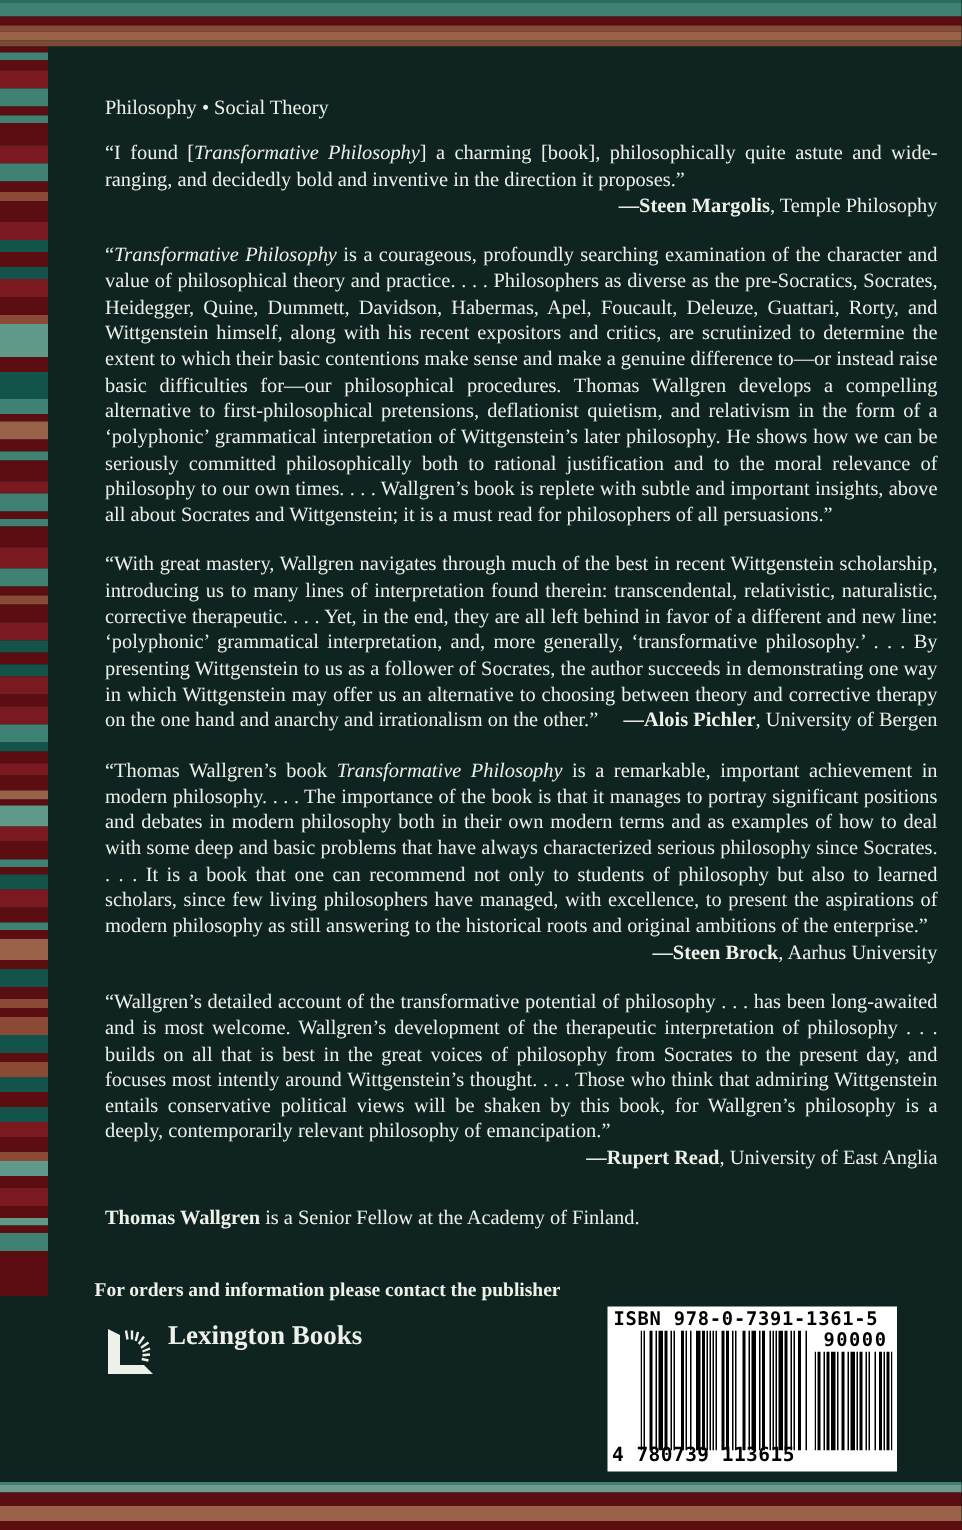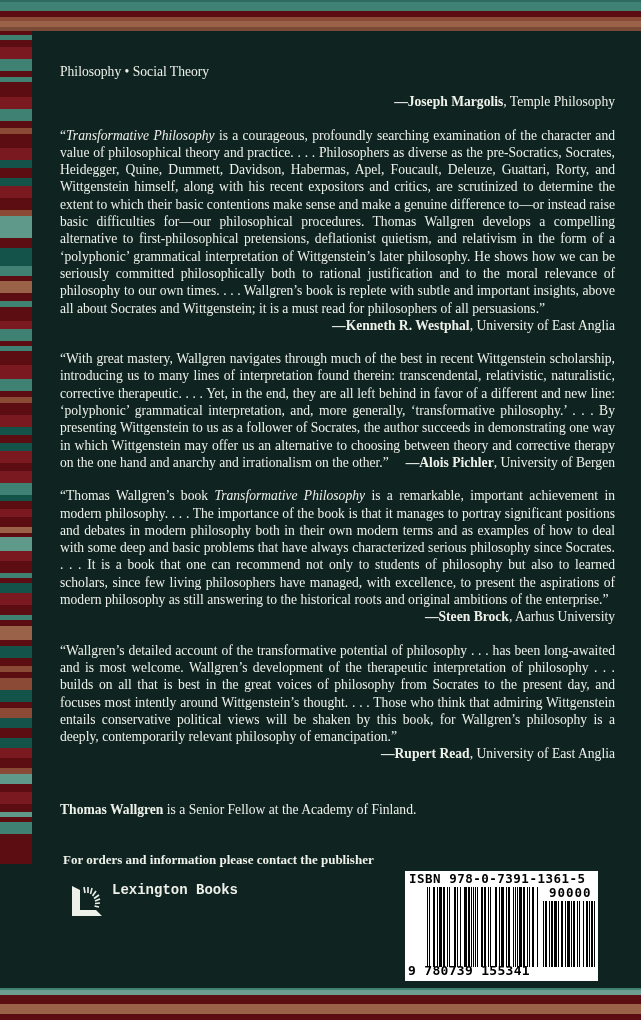--- a/index.html
+++ b/index.html
@@ -8,33 +8,33 @@
       background: #0f2420; position: relative;
       font-family: "Liberation Serif", "DejaVu Serif", serif;
       color: #eef0ea;
     }
     .top-stripes { position: absolute; left: 0; top: 0; width: 641px; height: 31px; }
     .top-stripes div, .bottom-stripes div { width: 100%; }
     .bottom-stripes { position: absolute; left: 0; top: 988px; width: 641px; height: 32px; }
     .left-stripes { position: absolute; left: 0; top: 31px; width: 32px; height: 957px; display: flex; flex-direction: column; }
     .left-stripes div { width: 100%; }
     .panel { position: absolute; left: 32px; top: 31px; width: 609px; height: 957px; background: #0f2420; }
-    .content { position: absolute; left: 60px; top: 63px; width: 555px; font-size: 13.6px; line-height: 17.3px; }
+    .content { position: absolute; left: 70px; top: 63px; width: 555px; font-size: 13.6px; line-height: 17.3px; }
     .category { margin: 0 0 13px 0; font-size: 13.6px; }
     .quote { margin: 0 0 16px 0; text-align: justify; }
     .quote p { margin: 0; }
     .attrib { text-align: right; }
     .attrib b { font-weight: bold; }
     .inline-attrib { float: right; }
     .clear::after { content: ""; display: block; clear: both; }
-    .bio { margin-top: 38px; }
+    .bio { margin-top: 23px; }
     .orders { position: absolute; left: 63px; top: 852px; font-size: 13px; font-weight: bold; }
     .publisher { position: absolute; left: 70px; top: 882px; display: flex; }
     .logo { width: 34px; height: 34px; margin-right: 8px; margin-top: 2px; }
-    .pub-lines { font-size: 14px; line-height: 16.4px; font-family: Liberation Mono, monospace; }
+    .pub-lines { font-size: 18px; line-height: 16.4px; }
     .pub-lines .pubname { font-weight: bold; }
     .barcode-box {
       position: absolute; left: 405px; top: 871px; width: 193px; height: 110px;
       background: #ffffff; color: #000; font-family: "DejaVu Sans Mono", monospace;
     }
     .isbn-label { position: absolute; left: 4px; top: 0px; font-size: 12.5px; font-weight: bold; letter-spacing: 0.5px; white-space: nowrap; }
     .price-code { position: absolute; left: 144px; top: 14px; font-size: 12.5px; font-weight: bold; letter-spacing: 1px; }
     .ean-digits { position: absolute; left: 3px; top: 92px; font-size: 13px; font-weight: bold; letter-spacing: 0.3px; white-space: nowrap; }
     .bars-main { position: absolute; left: 22px; top: 16px; }
     .bars-addon { position: absolute; left: 138px; top: 30px; }
@@ -148,25 +148,25 @@
   <div style="height:10px;background:#9a6249"></div>
   <div style="height:6px;background:#5c0d12"></div>
 </div>
 
 <div class="panel"></div>
 
 <div class="content">
   <div class="category">Philosophy • Social Theory</div>
   <div id="quotes">
       <div class="quote clear">
-        <div class="attrib"><span><b>—Joseph Margolis</b><span>, Temple Philosophy</span></span></div>
+        <p><span>“I found [</span><i>Transformative Philosophy</i><span>] a charming [book], philosophically quite astute and wide-ranging, and decidedly bold and inventive in the direction it proposes.”</span></p>
+        <div class="attrib"><span><b>—Steen Margolis</b><span>, Temple Philosophy</span></span></div>
       </div>
       <div class="quote clear">
         <p><span>“</span><i>Transformative Philosophy</i><span> is a courageous, profoundly searching examination of the character and value of philosophical theory and practice. . . . Philosophers as diverse as the pre-Socratics, Socrates, Heidegger, Quine, Dummett, Davidson, Habermas, Apel, Foucault, Deleuze, Guattari, Rorty, and Wittgenstein himself, along with his recent expositors and critics, are scrutinized to determine the extent to which their basic contentions make sense and make a genuine difference to—or instead raise basic difficulties for—our philosophical procedures. Thomas Wallgren develops a compelling alternative to first-philosophical pretensions, deflationist quietism, and relativism in the form of a ‘polyphonic’ grammatical interpretation of Wittgenstein’s later philosophy. He shows how we can be seriously committed philosophically both to rational justification and to the moral relevance of philosophy to our own times. . . . Wallgren’s book is replete with subtle and important insights, above all about Socrates and Wittgenstein; it is a must read for philosophers of all persuasions.”</span></p>
-        <div class="attrib"><span><b>—Kenneth R. Westphal</b><span>, University of East Anglia</span></span></div>
       </div>
       <div class="quote clear">
         <p><span>“With great mastery, Wallgren navigates through much of the best in recent Wittgenstein scholarship, introducing us to many lines of interpretation found therein: transcendental, relativistic, naturalistic, corrective therapeutic. . . . Yet, in the end, they are all left behind in favor of a different and new line: ‘polyphonic’ grammatical interpretation, and, more generally, ‘transformative philosophy.’ . . . By presenting Wittgenstein to us as a follower of Socrates, the author succeeds in demonstrating one way in which Wittgenstein may offer us an alternative to choosing between theory and corrective therapy on the one hand and anarchy and irrationalism on the other.”</span> <span class="inline-attrib"><b>—Alois Pichler</b><span>, University of Bergen</span></span></p>
       </div>
       <div class="quote clear">
         <p><span>“Thomas Wallgren’s book </span><i>Transformative Philosophy</i><span> is a remarkable, important achievement in modern philosophy. . . . The importance of the book is that it manages to portray significant positions and debates in modern philosophy both in their own modern terms and as examples of how to deal with some deep and basic problems that have always characterized serious philosophy since Socrates. . . . It is a book that one can recommend not only to students of philosophy but also to learned scholars, since few living philosophers have managed, with excellence, to present the aspirations of modern philosophy as still answering to the historical roots and original ambitions of the enterprise.”</span></p>
         <div class="attrib"><span><b>—Steen Brock</b><span>, Aarhus University</span></span></div>
       </div>
       <div class="quote clear">
         <p><span>“Wallgren’s detailed account of the transformative potential of philosophy . . . has been long-awaited and is most welcome. Wallgren’s development of the therapeutic interpretation of philosophy . . . builds on all that is best in the great voices of philosophy from Socrates to the present day, and focuses most intently around Wittgenstein’s thought. . . . Those who think that admiring Wittgenstein entails conservative political views will be shaken by this book, for Wallgren’s philosophy is a deeply, contemporarily relevant philosophy of emancipation.”</span> <span class="inline-attrib"><b>—Rupert Read</b><span>, University of East Anglia</span></span></p>
@@ -252,14 +252,14 @@
       <rect x="28" y="0" width="1" height="66" fill="#000"></rect>
       <rect x="30" y="0" width="2" height="66" fill="#000"></rect>
       <rect x="34" y="0" width="1" height="66" fill="#000"></rect>
       <rect x="36" y="0" width="1" height="66" fill="#000"></rect>
       <rect x="40" y="0" width="1" height="66" fill="#000"></rect>
       <rect x="43" y="0" width="2" height="66" fill="#000"></rect>
       <rect x="46" y="0" width="1" height="66" fill="#000"></rect>
       <rect x="48" y="0" width="2" height="66" fill="#000"></rect>
       <rect x="51" y="0" width="1" height="66" fill="#000"></rect>
     </svg>
-  <div class="ean-digits">9 780739 155341</div>
+  <div class="ean-digits">4 780739 113615</div>
 </div>
 
 </body></html>

